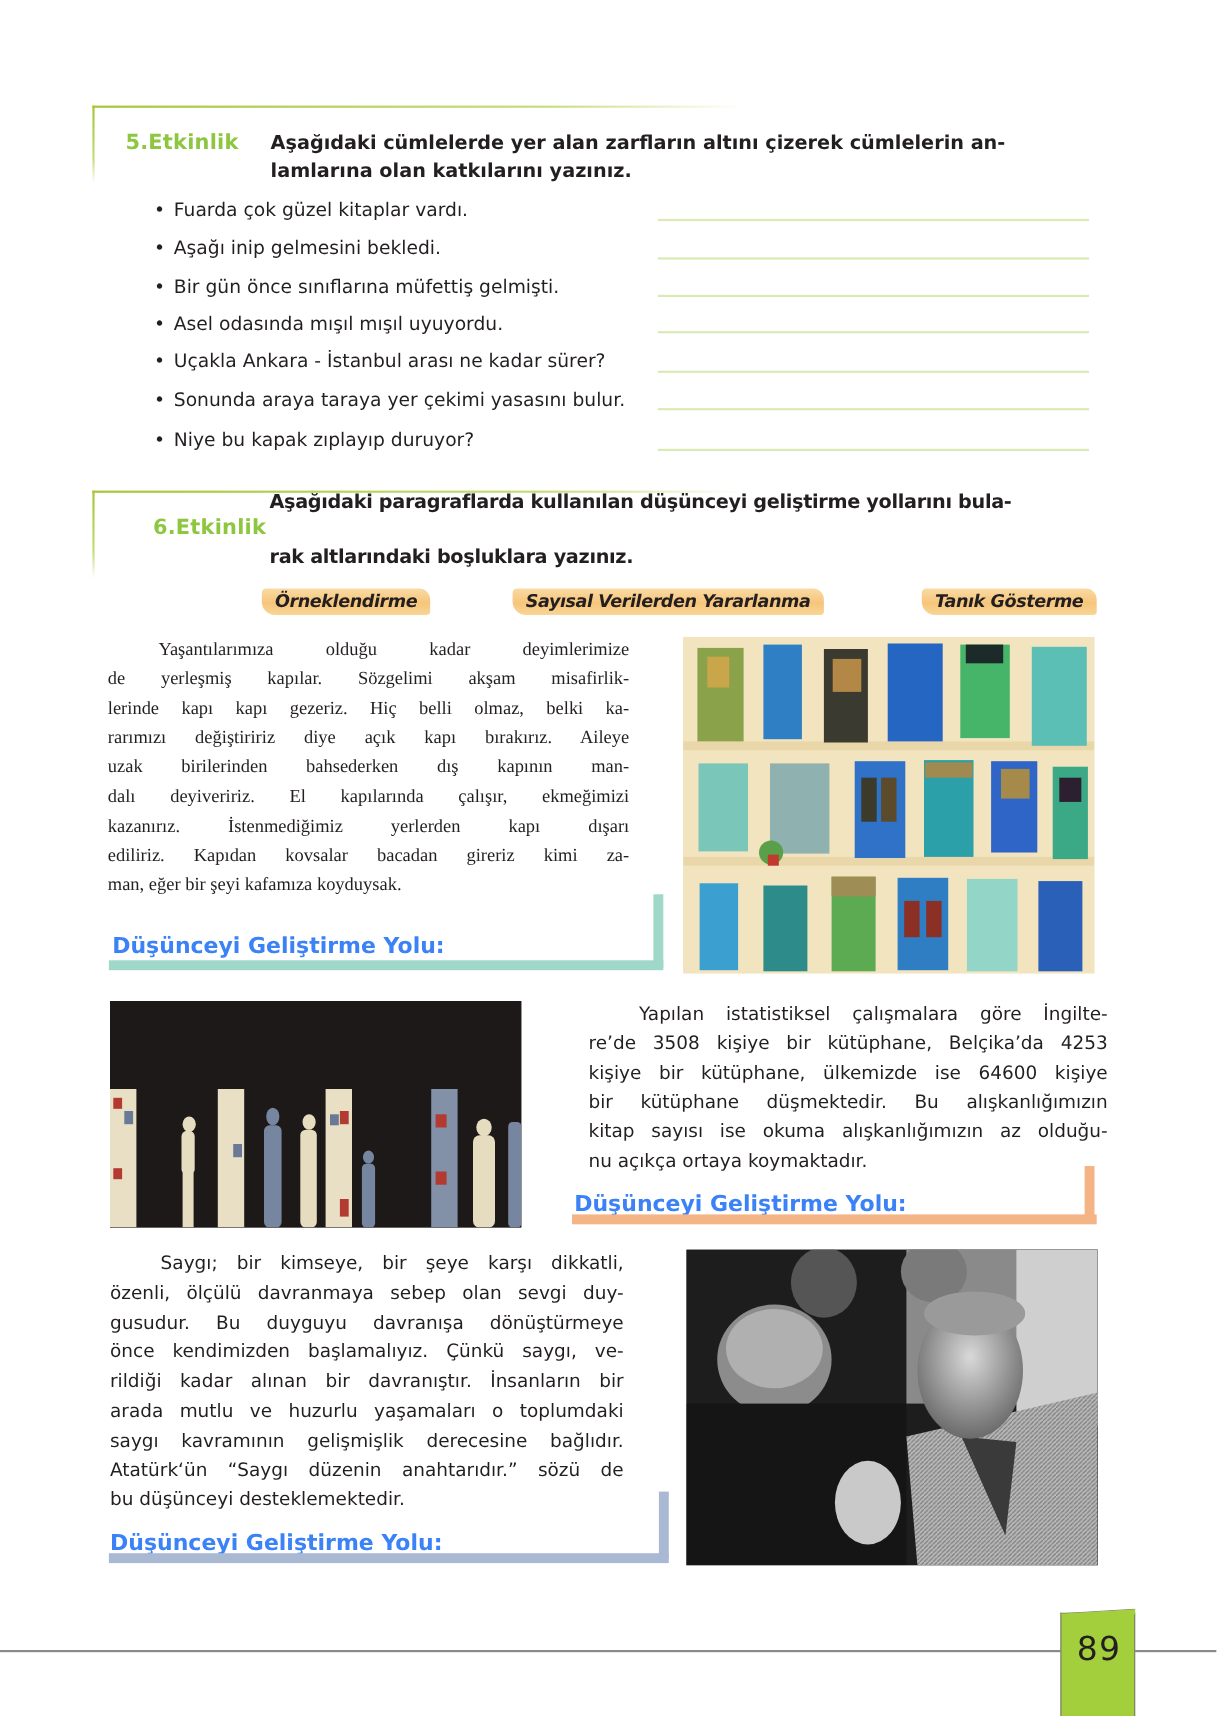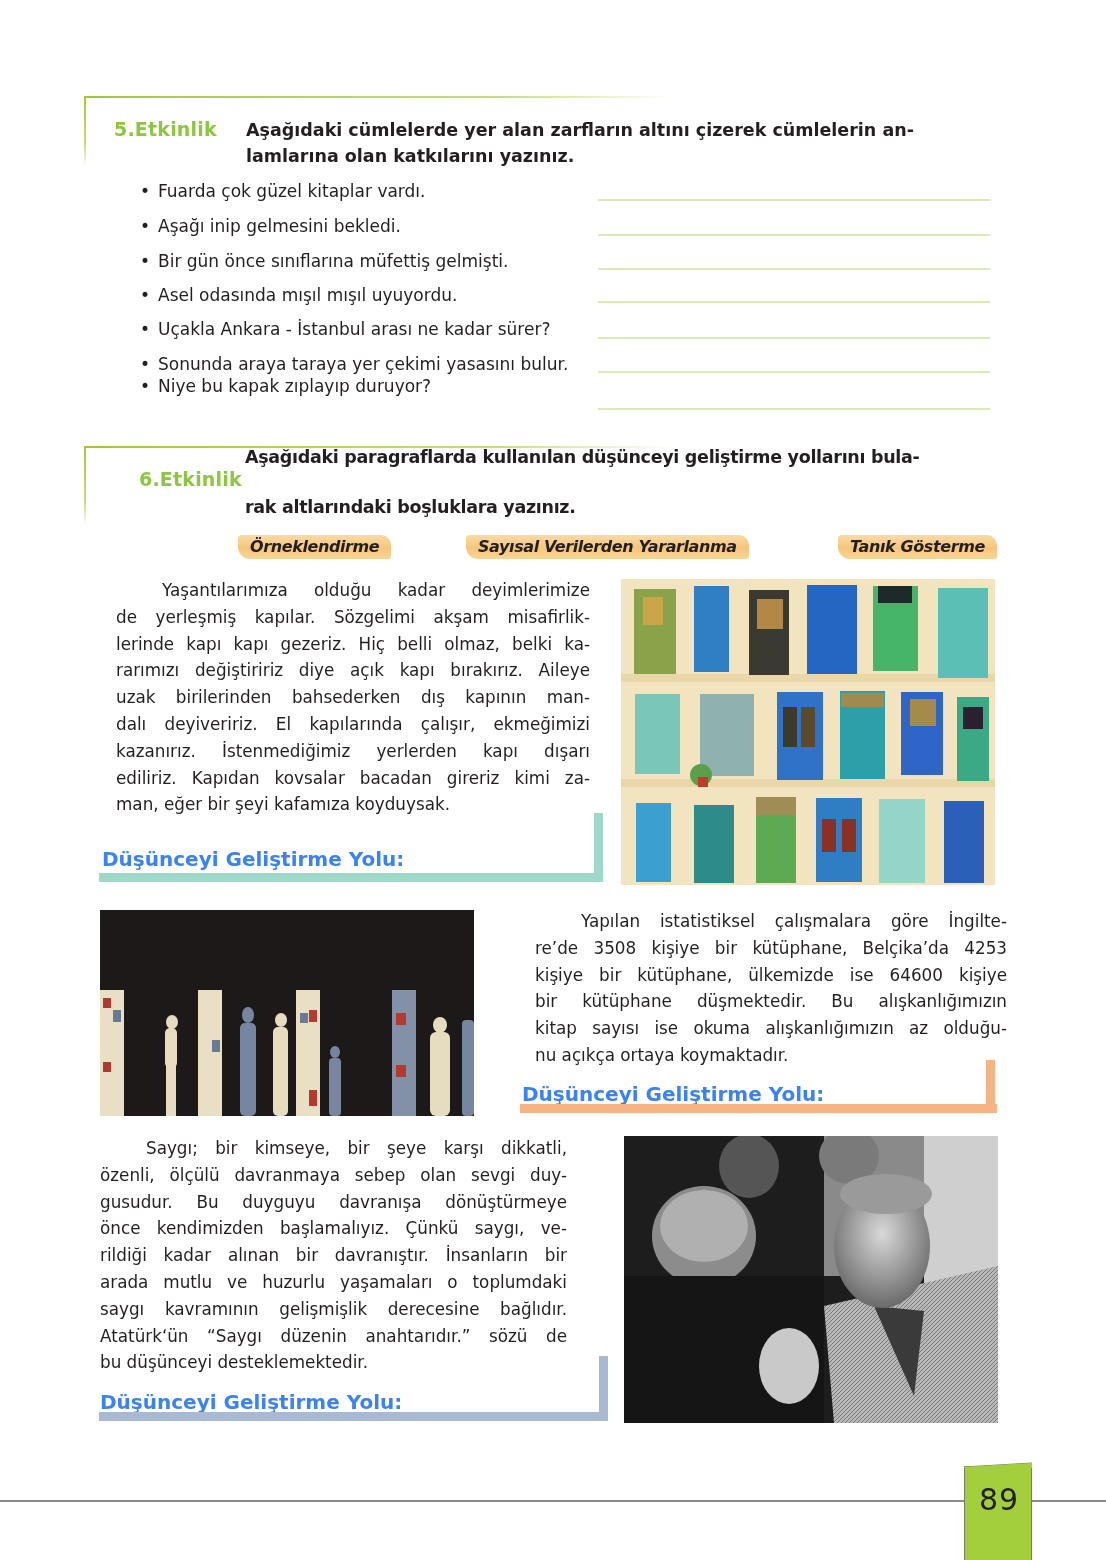--- a/index.html
+++ b/index.html
@@ -60,37 +60,37 @@
 
   <div class="bullet-item" style="top:285px;"><span class="dot">•</span><span>Asel odasında mışıl mışıl uyuyordu.</span></div>
   <div class="answer-line" style="top:301px;"></div>
 
   <div class="bullet-item" style="top:319px;"><span class="dot">•</span><span>Uçakla Ankara - İstanbul arası ne kadar sürer?</span></div>
   <div class="answer-line" style="top:337px;"></div>
 
   <div class="bullet-item" style="top:354px;"><span class="dot">•</span><span>Sonunda araya taraya yer çekimi yasasını bulur.</span></div>
   <div class="answer-line" style="top:371px;"></div>
 
-  <div class="bullet-item" style="top:376px;"><span class="dot">•</span><span>Niye bu kapak zıplayıp duruyor?</span></div>
+  <div class="bullet-item" style="top:390px;"><span class="dot">•</span><span>Niye bu kapak zıplayıp duruyor?</span></div>
   <div class="answer-line" style="top:408px;"></div>
 </div>
 
 <div>
   <div class="frame-top" style="left:84px; top:446px; width:590px;"></div>
   <div class="frame-left" style="left:84px; top:446px; height:80px;"></div>
 
   <div class="etk-label" style="left:111px; top:468px;margin-left:28px;">6.Etkinlik</div>
   <div class="etk-title" style="left:245px; top:446px; letter-spacing:-0.3px;">Aşağıdaki paragraflarda kullanılan düşünceyi geliştirme yollarını bula-</div>
   <div class="etk-title" style="left:245px; top:496px; letter-spacing:-0.3px;">rak altlarındaki boşluklara yazınız.</div>
 
   <div class="chip" style="left:238px; top:535px;"><span class="chip-label">Örneklendirme</span></div>
   <div class="chip" style="left:466px; top:535px;"><span class="chip-label">Sayısal Verilerden Yararlanma</span></div>
   <div class="chip" style="left:838px; top:535px;"><span class="chip-label">Tanık Gösterme</span></div>
 
-  <div class="para" style="left:116px; top:577px; width:474px;">
+  <div class="para" style="left:98px; top:577px; width:474px;font-family:Liberation Serif, serif;">
     <span class="ln first">Yaşantılarımıza olduğu kadar deyimlerimize</span>
     <span class="ln">de yerleşmiş kapılar. Sözgelimi akşam misafirlik-</span>
     <span class="ln">lerinde kapı kapı gezeriz. Hiç belli olmaz, belki ka-</span>
     <span class="ln">rarımızı değiştiririz diye açık kapı bırakırız. Aileye</span>
     <span class="ln">uzak birilerinden bahsederken dış kapının man-</span>
     <span class="ln">dalı deyiveririz. El kapılarında çalışır, ekmeğimizi</span>
     <span class="ln">kazanırız. İstenmediğimiz yerlerden kapı dışarı</span>
     <span class="ln">ediliriz. Kapıdan kovsalar bacadan gireriz kimi za-</span>
     <span class="ln last">man, eğer bir şeyi kafamıza koyduysak.</span>
   </div>

